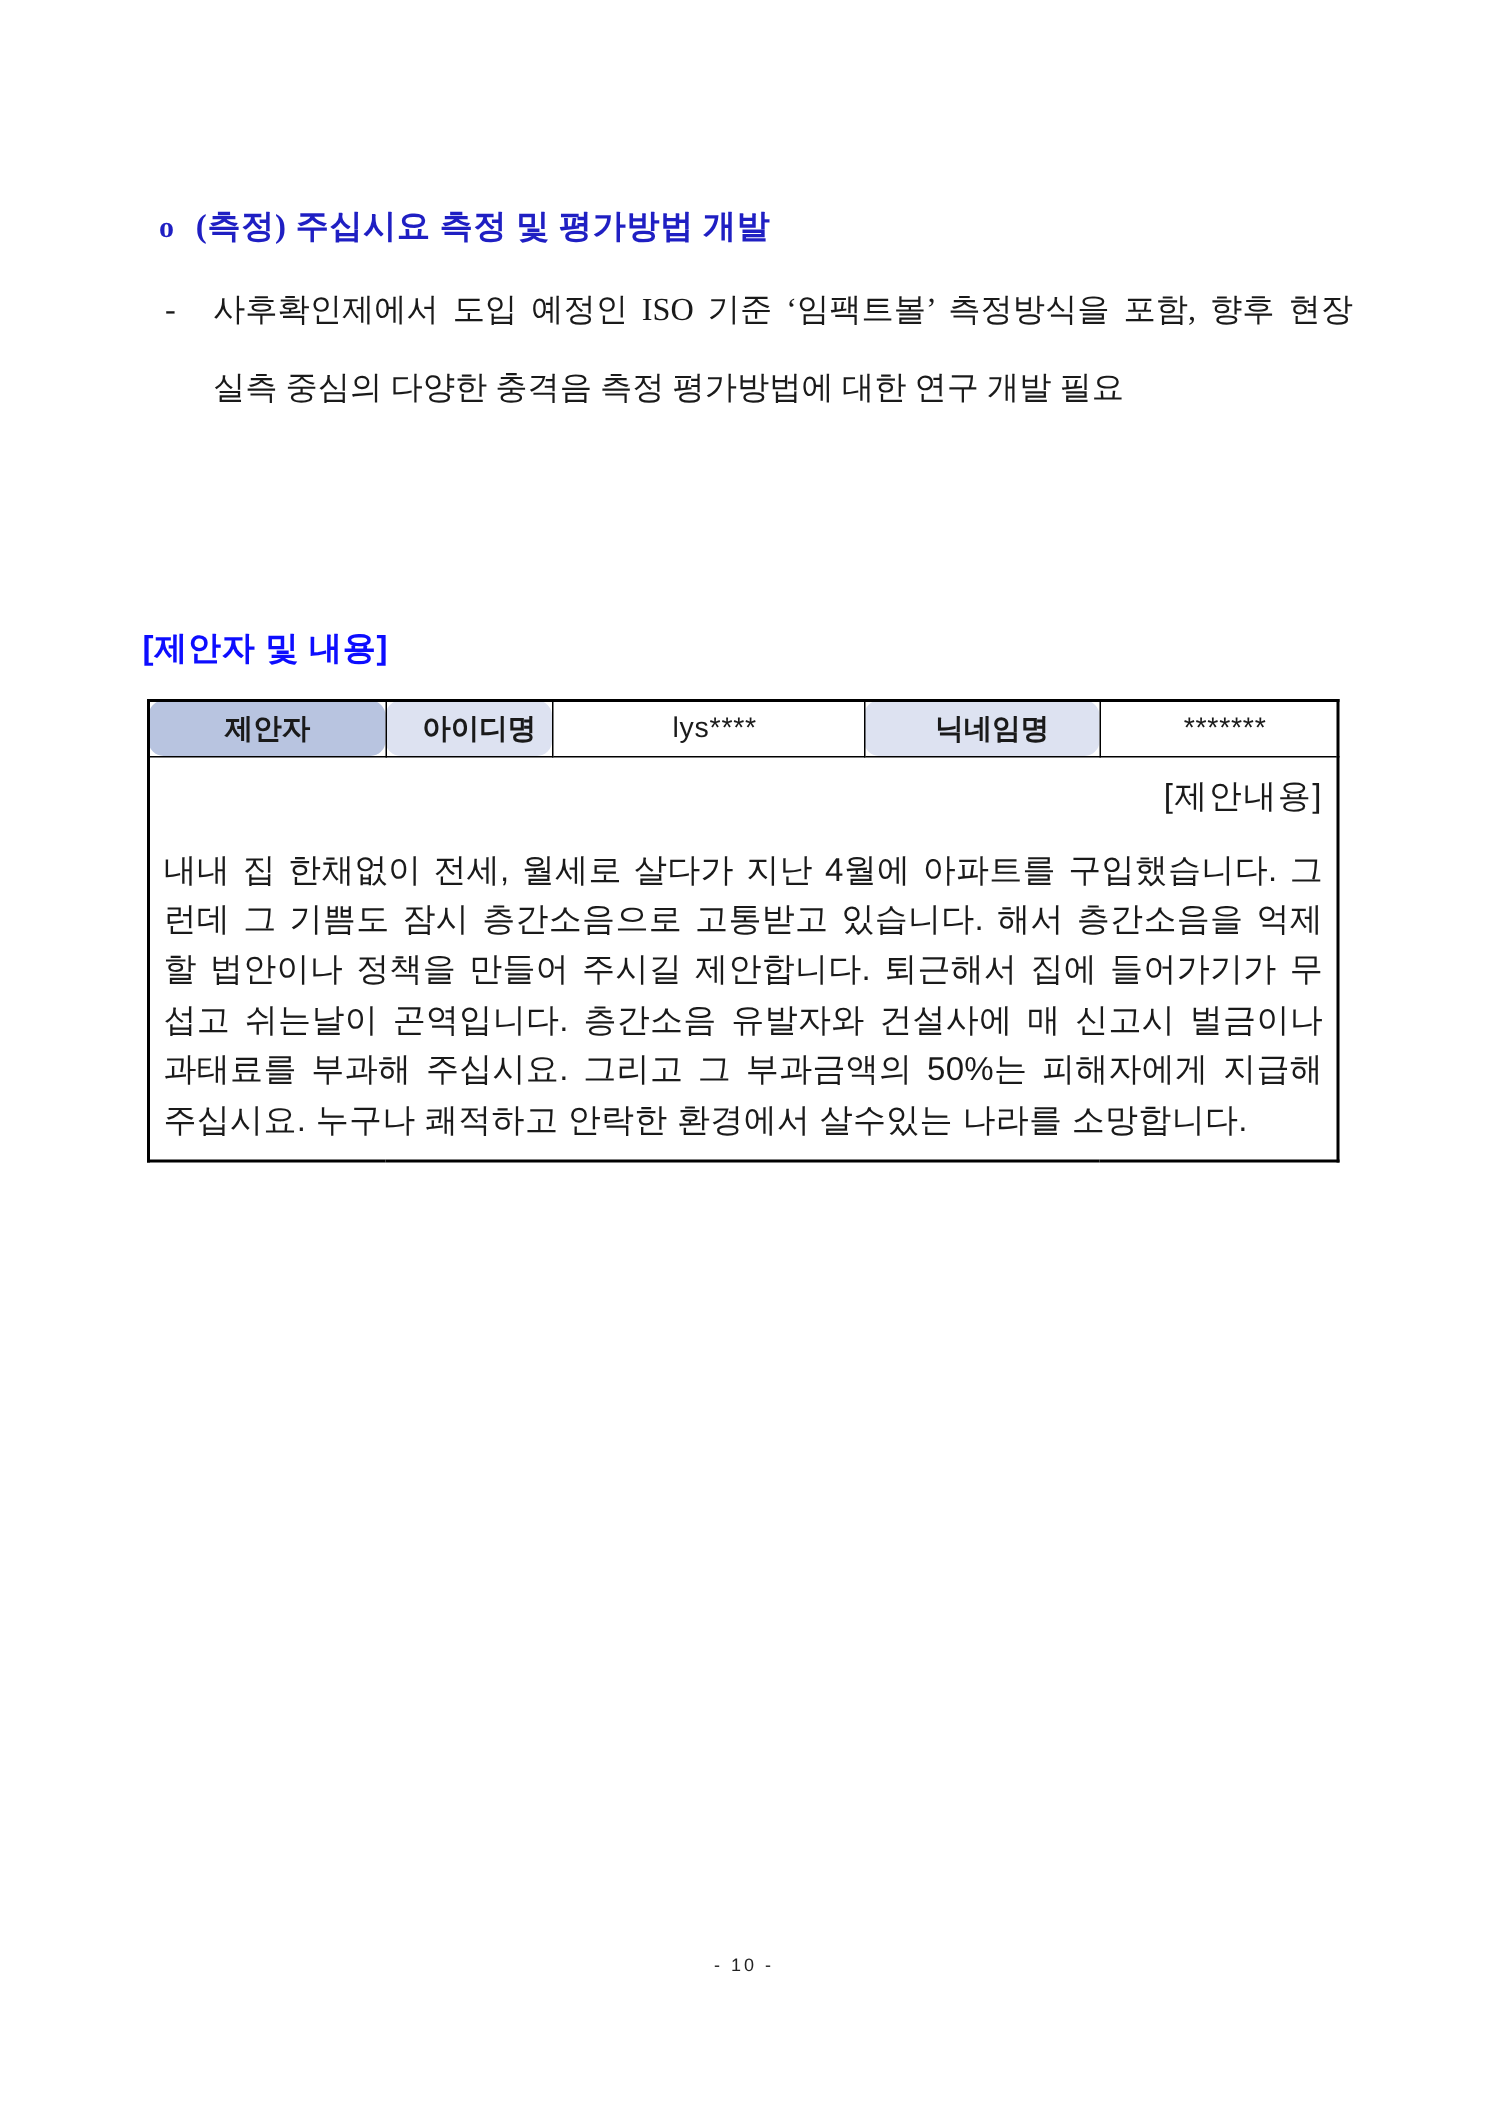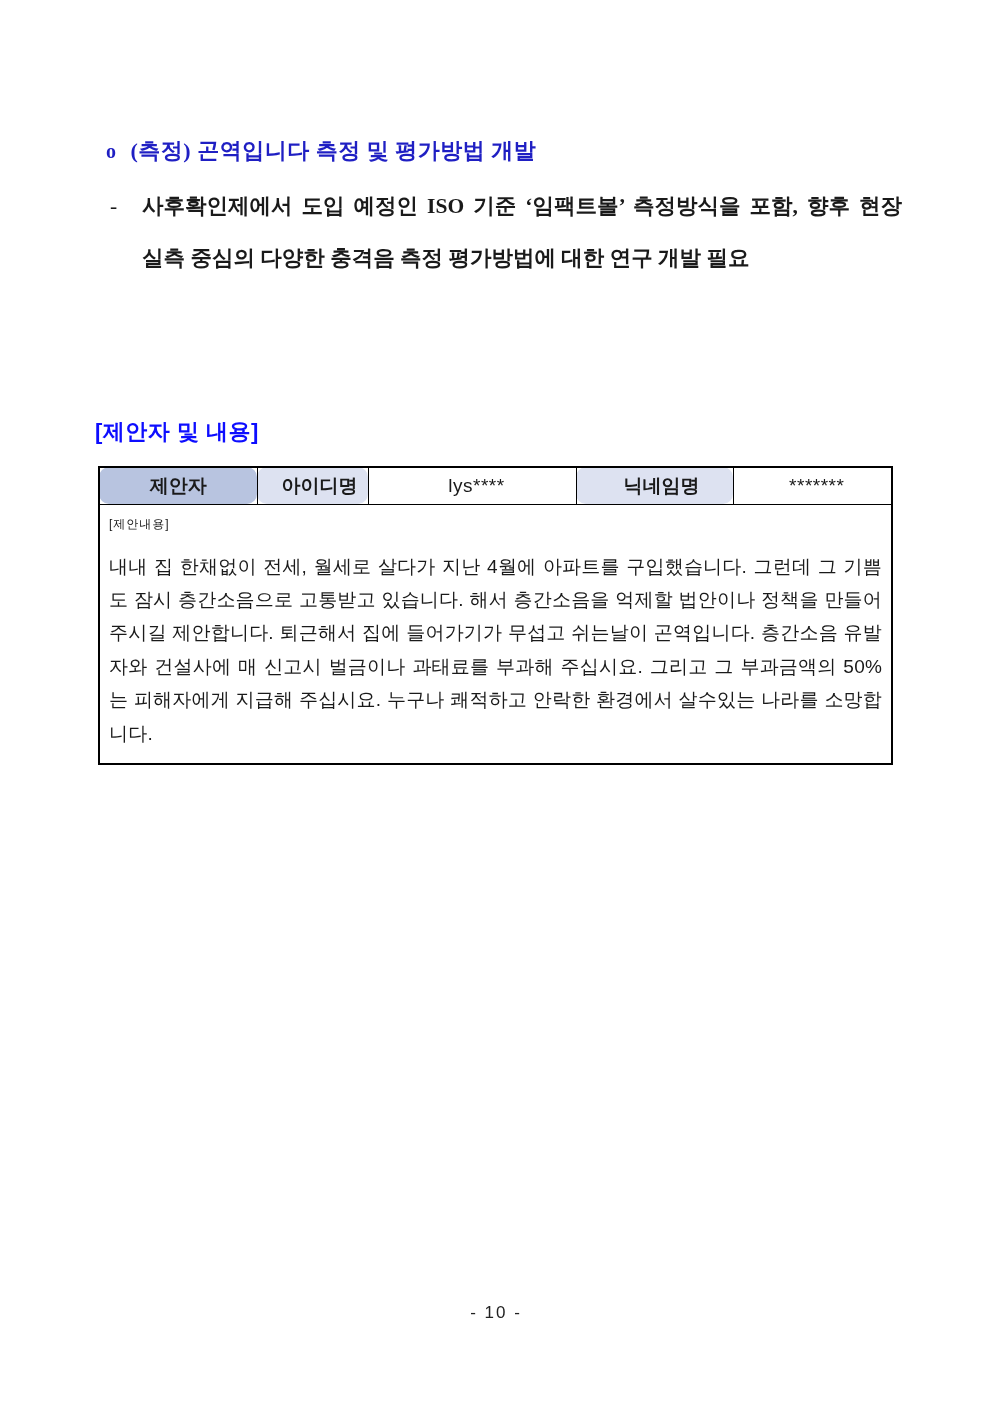--- a/index.html
+++ b/index.html
@@ -50,21 +50,20 @@
     line-height: 52px;
   }
   .sub-para .dash {
     width: 32px;
     flex: 0 0 32px;
   }
   .sub-para .para-text {
     flex: 1;
     text-align: justify;
     word-break: keep-all;
-    font-weight: bold;
   }
 
   
   .section-title {
     position: absolute;
     top: 417px;
     left: 95px;
     font-family: "Liberation Sans", "DejaVu Sans", sans-serif;
     font-size: 22px;
     font-weight: bold;
@@ -111,52 +110,53 @@
     letter-spacing: 0.5px;
     margin-top: 32px;
   }
   .content-cell {
     height: 260px;
     vertical-align: top;
     padding: 11px 9px 10px 9px;
     background: #ffffff;
   }
   .content-label {
-    font-size: 12px;
+    font-size: 22px;
     letter-spacing: 1px;
     margin-bottom: 17px;
+    text-align: right;
   }
   .content-text {
-    font-size: 19px;
+    font-size: 22px;
     line-height: 33.4px;
     text-align: justify;
     word-break: break-all;
     letter-spacing: 0.2px;
   }
 
   
   .page-number {
     position: absolute;
     top: 1303px;
     left: 0;
     width: 100%;
     text-align: center;
     font-family: "Liberation Sans", "DejaVu Sans", sans-serif;
-    font-size: 17px;
+    font-size: 12px;
     letter-spacing: 2px;
     color: #222222;
   }
 </style>
 </head>
 <body>
 
 <div class="page">
 
   <div class="heading-line">
-    <span class="bullet">o</span><span>(측정) 곤역입니다 측정 및 평가방법 개발</span>
+    <span class="bullet">o</span><span>(측정) 주십시요 측정 및 평가방법 개발</span>
   </div>
 
   <div class="sub-para">
     <span class="dash">-</span>
     <span class="para-text">사후확인제에서 도입 예정인 ISO 기준 ‘임팩트볼’ 측정방식을 포함, 향후 현장 실측 중심의 다양한 충격음 측정 평가방법에 대한 연구 개발 필요</span>
   </div>
 
   <div class="section-title">[제안자 및 내용]</div>
 
   <table class="proposal-table">

